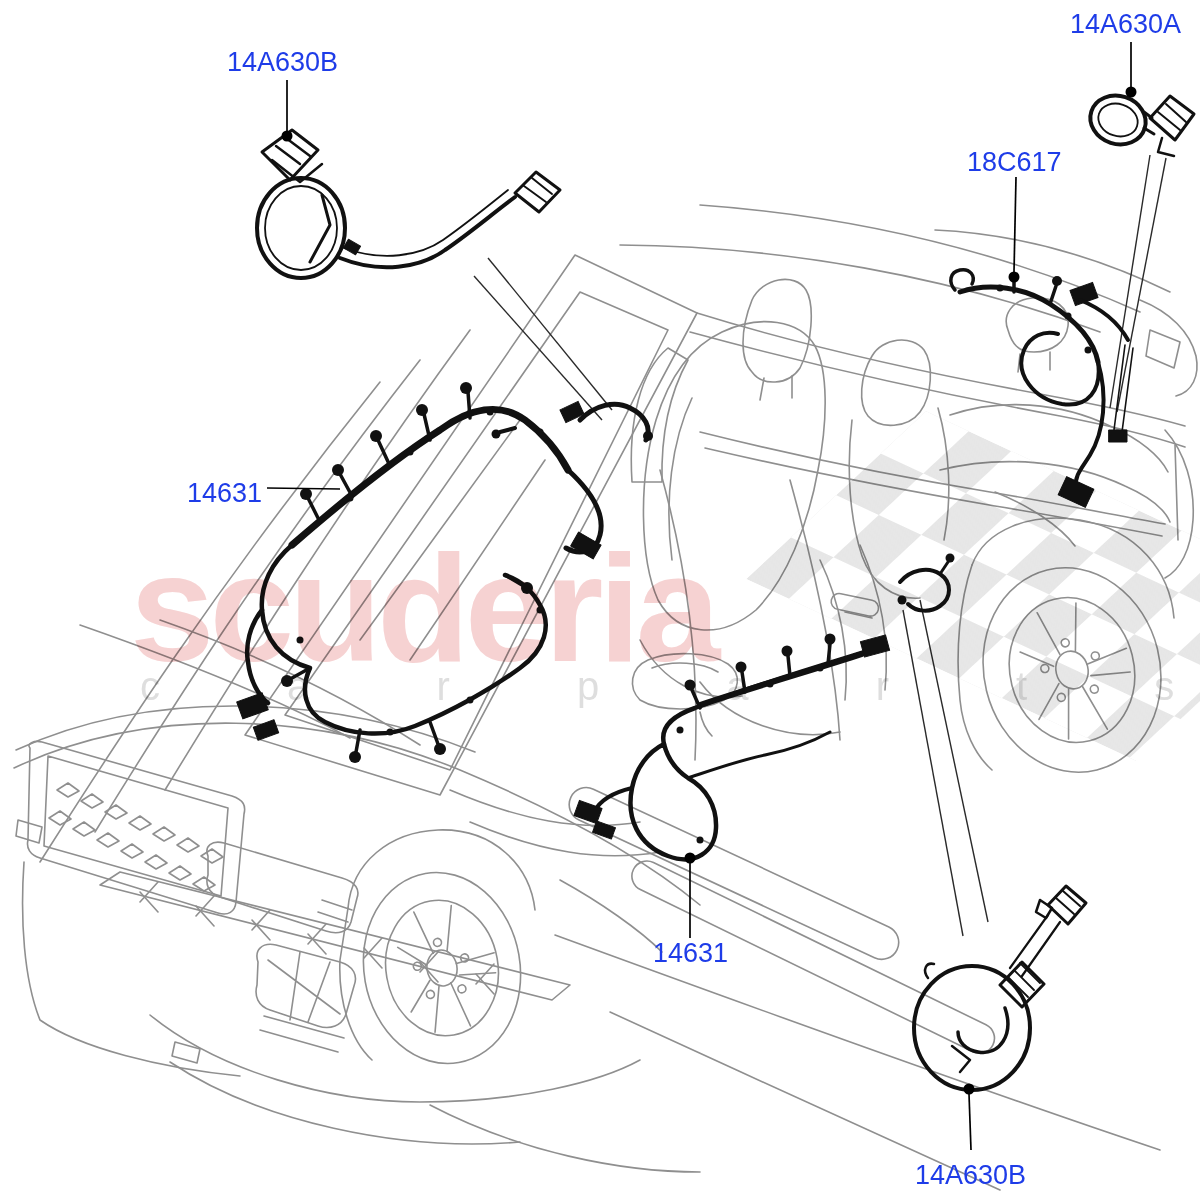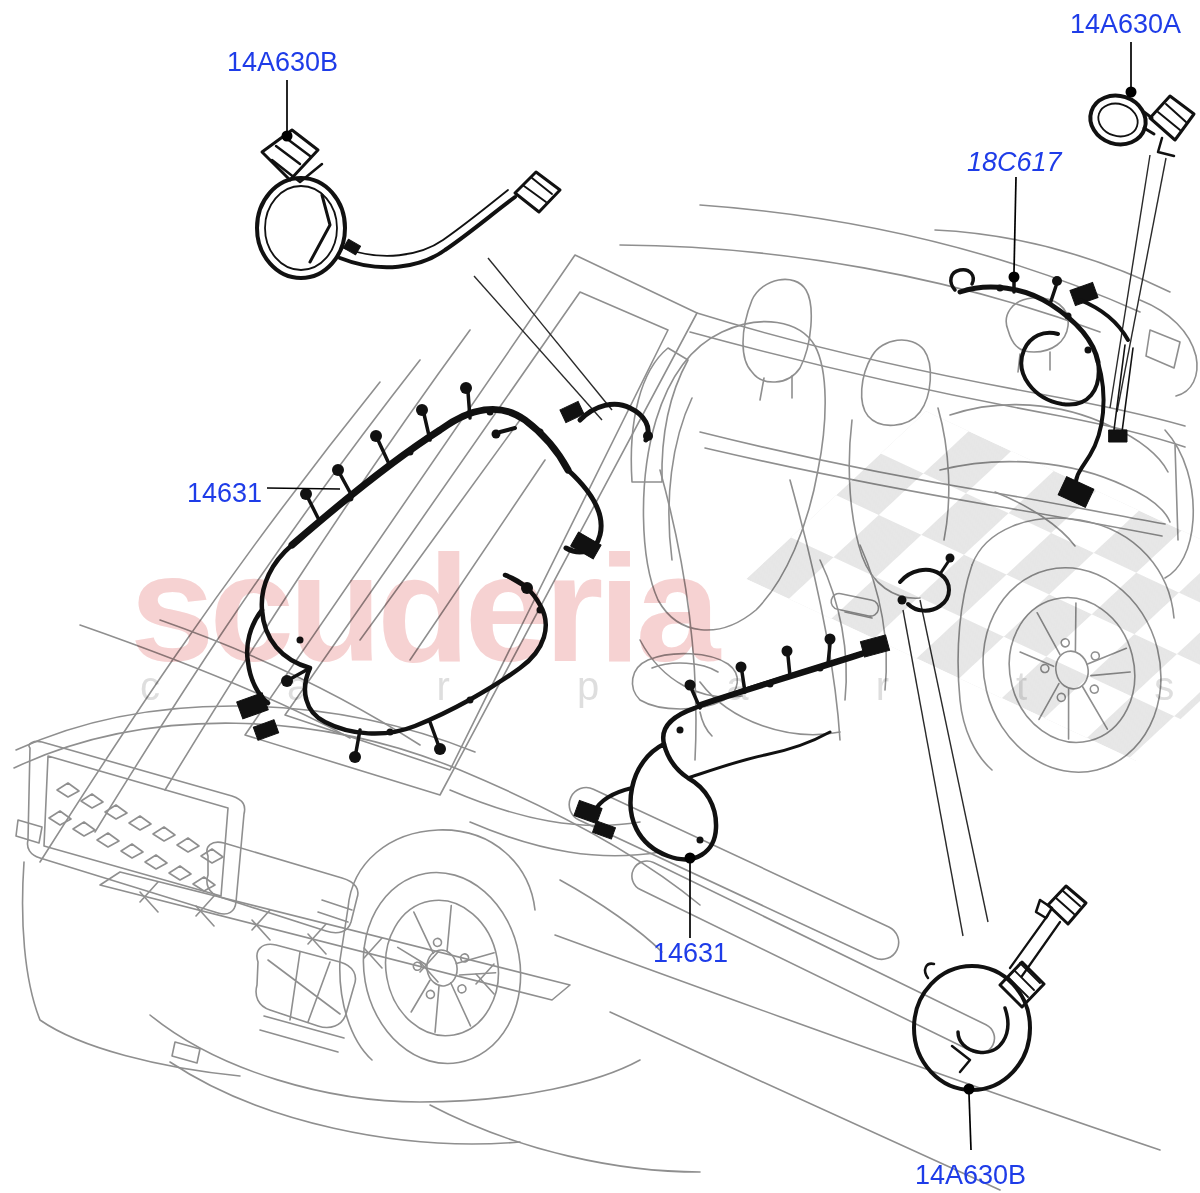--- a/index.html
+++ b/index.html
@@ -13,21 +13,21 @@
               letter-spacing:-5px;color:#f6d2d2;line-height:1;white-space:nowrap;}
   .wm-secondary{position:absolute;left:96px;top:662px;font-size:40px;font-weight:normal;
                 letter-spacing:58px;color:#dedede;line-height:1;white-space:nowrap;}
   .wm-checker{position:absolute;left:772px;top:468px;width:430px;height:228px;
               background:repeating-conic-gradient(rgba(110,110,110,0.17) 0% 25%, transparent 0% 50%) 0 0/94px 114px;
               transform:rotate(25deg) skewX(-22deg);}
   .part-label{position:absolute;font-size:27px;color:#1e3ce8;line-height:1;white-space:nowrap;
               cursor:pointer;text-align:right;}
   .lbl-1{left:227px;top:49px;}
   .lbl-2{left:1070px;top:11px;}
-  .lbl-3{left:967px;top:149px;font-style:italic;}
+  .lbl-3{left:967px;top:149px;}
   .lbl-4{left:187px;top:480px;}
   .lbl-5{left:653px;top:940px;}
   .lbl-6{left:915px;top:1162px;}
 </style>
 </head>
 <body>
 
 <div id="stage">
 
   <svg id="artwork" viewBox="0 0 1200 1193">

